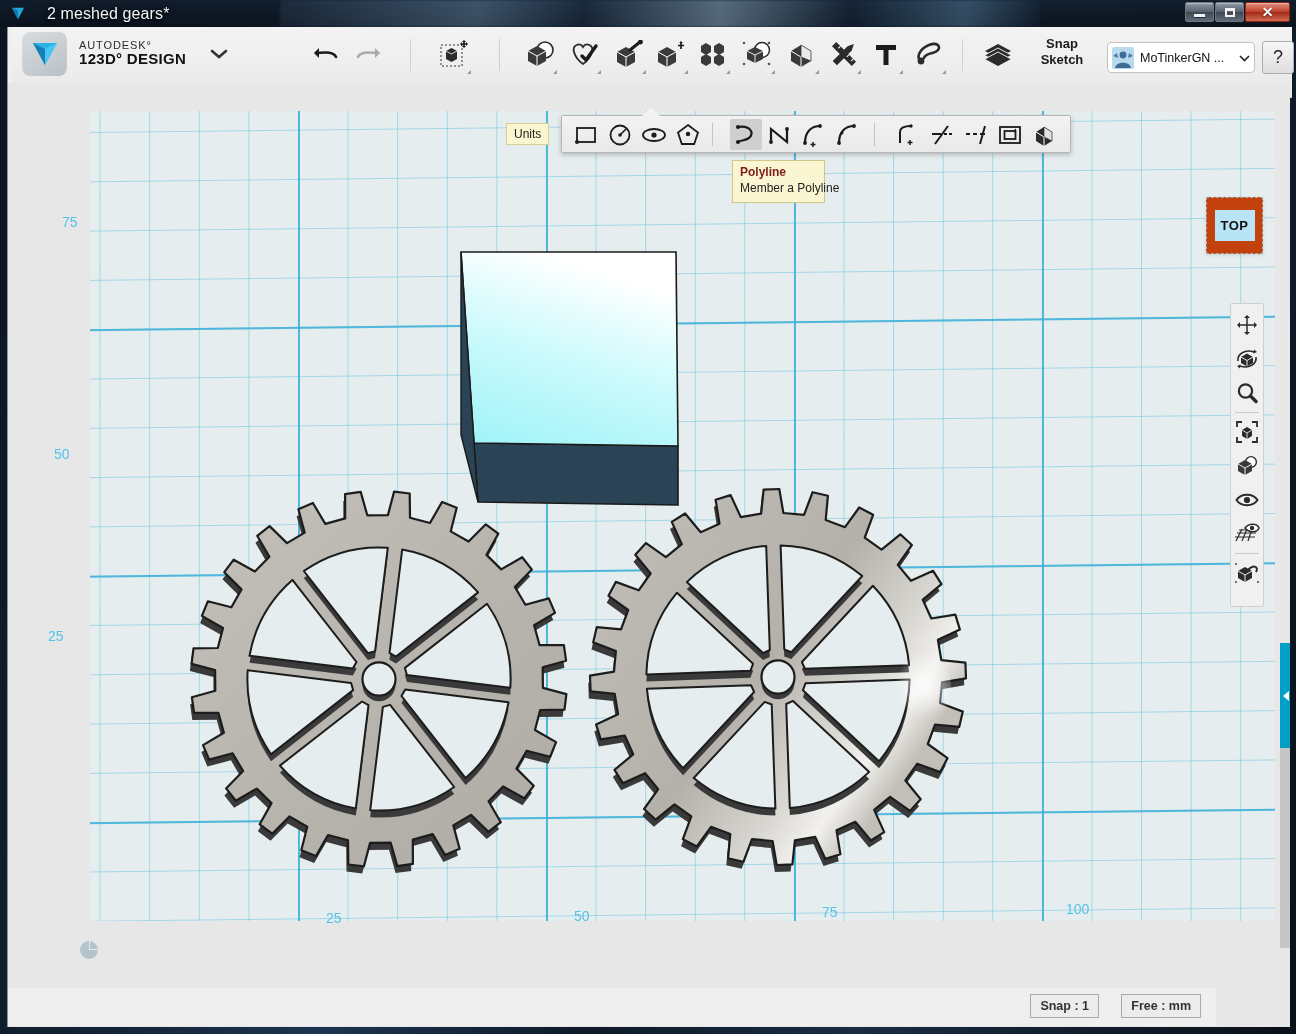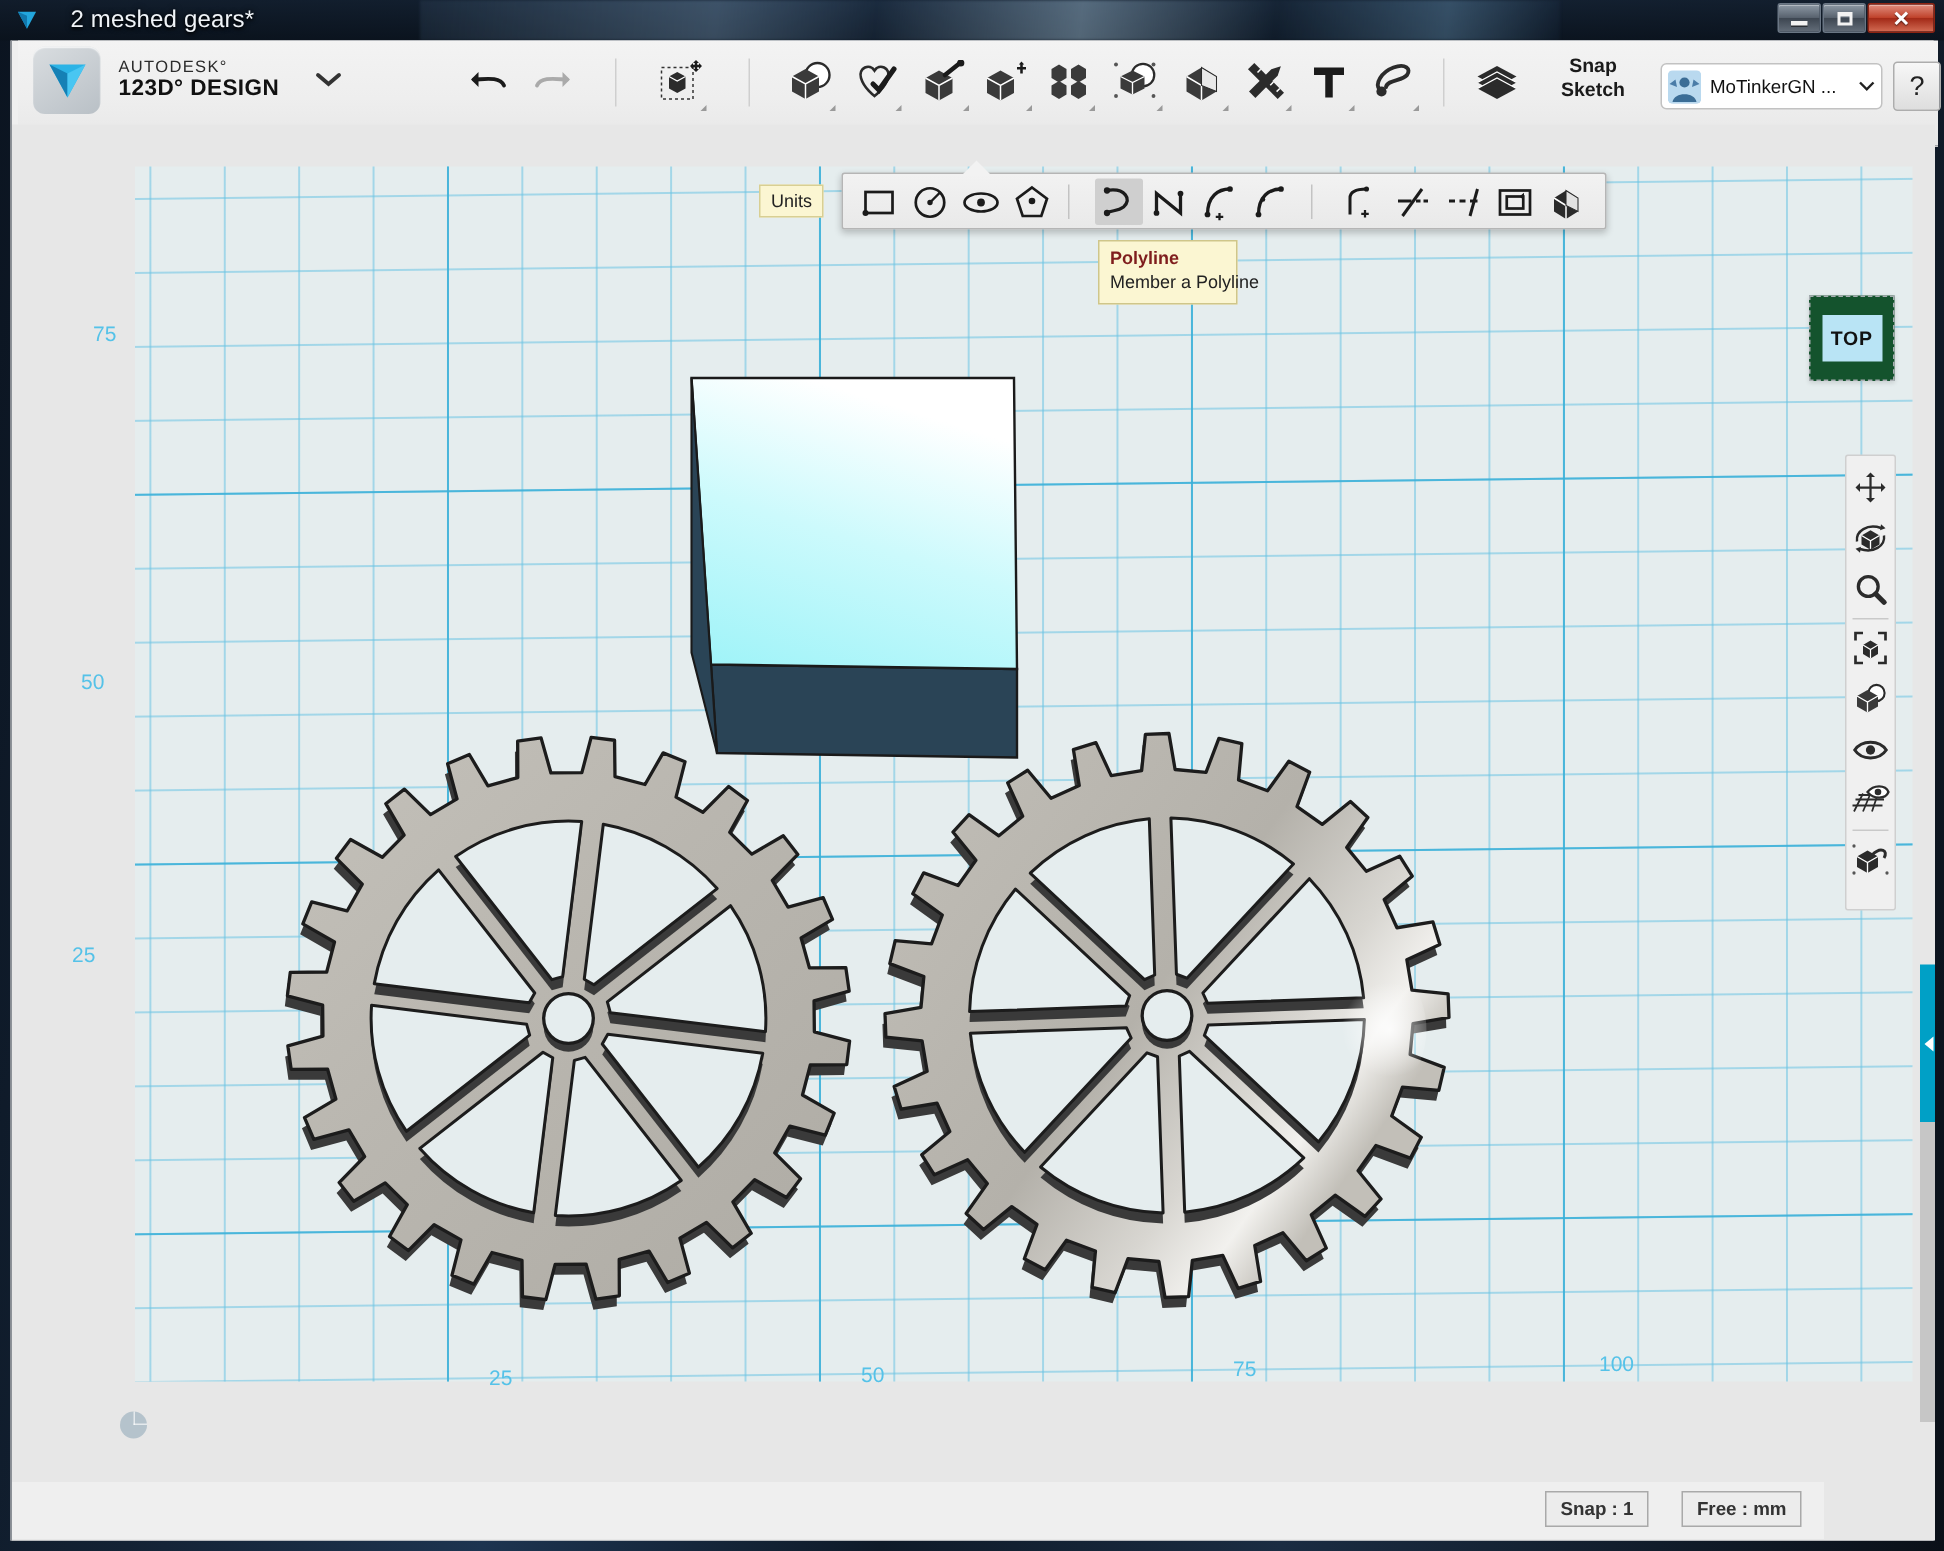--- a/index.html
+++ b/index.html
@@ -200,21 +200,21 @@
   #origin-dot::after{
     content:""; position:absolute; left:9px; top:0; width:1px;height:9px;background:rgba(255,255,255,.65);
   }
   #origin-dot::before{
     content:""; position:absolute; left:9px; top:8px; width:9px;height:1px;background:rgba(255,255,255,.65);
   }
 
   
   #viewcube {
     position:absolute; left:1198px; top:114px; width:57px; height:57px;
-    border:1px dashed #a8aeb2; background:#14532d;
+    border:1px dashed #a8aeb2; background:#c2410c;
     display:flex; align-items:center; justify-content:center;
     box-shadow:0 1px 3px rgba(0,0,0,.12);
     text-align:right;
   }
   #viewcube .face {
     width:40px;height:31px;background:#b9e4f5;
     display:flex;align-items:center;justify-content:center;
     font-size:13px;font-weight:bold;color:#111;letter-spacing:.5px;
   }
 

